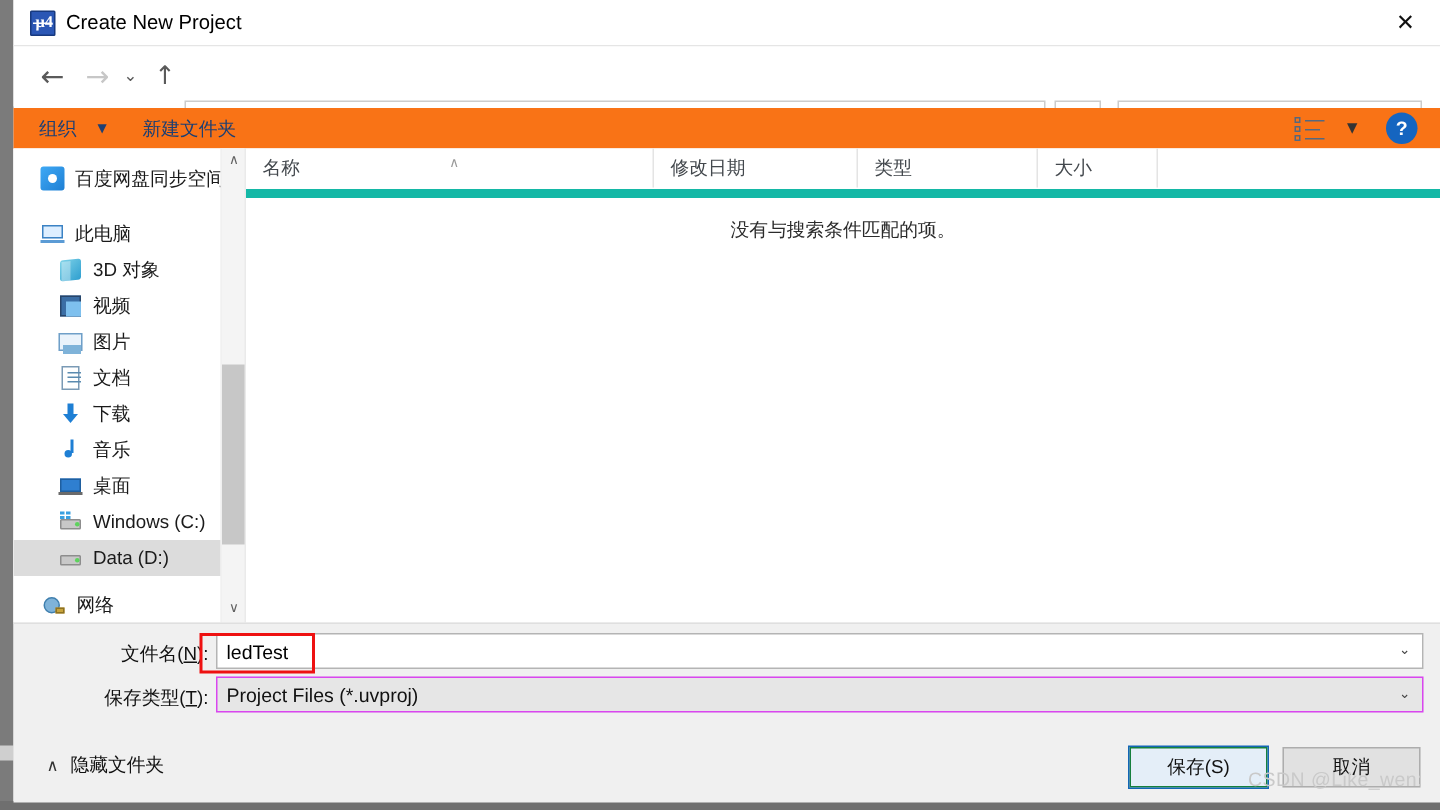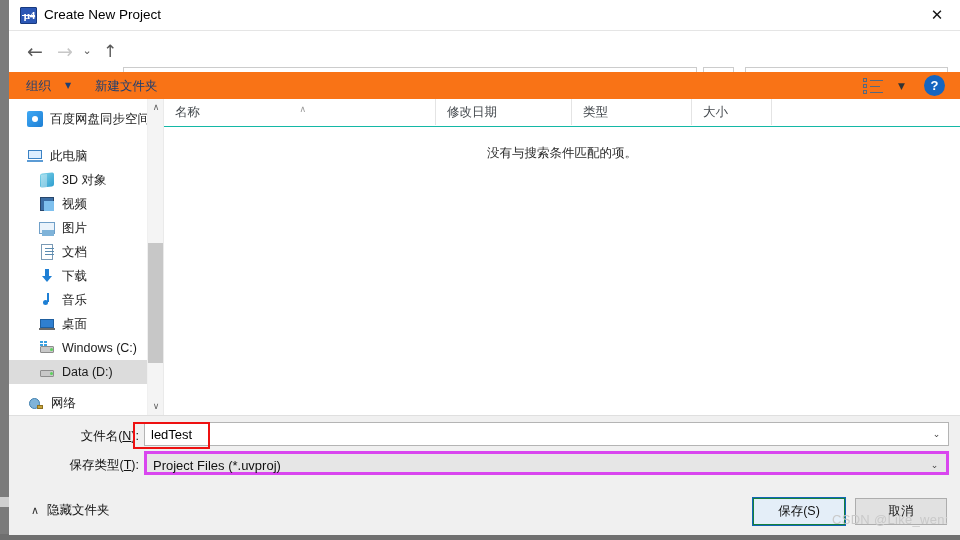--- a/index.html
+++ b/index.html
@@ -161,21 +161,21 @@
     position:absolute;left:0;width:16px;height:17px;line-height:17px;text-align:center;
     font-size:9px;color:#606060;font-family:"DejaVu Sans",sans-serif;
   }
   .nav-scroll .up{top:0;}
   .nav-scroll .dn{bottom:0;}
   .nav-scroll .thumb{position:absolute;left:0;top:144px;width:16px;height:120px;background:#c7c7c7;}
   .pane-split{position:absolute;left:154px;top:0;width:1px;height:316px;background:#eaeaea;}
 
   
   .list-pane{position:absolute;left:155px;top:0;width:796px;height:316px;background:#fff;}
-  .col-head{position:absolute;left:0;top:0;width:796px;height:27px;border-bottom:1px solid #14b8a6;}
+  .col-head{position:absolute;left:0;top:0;width:796px;height:27px;border-bottom:6px solid #14b8a6;}
   .col{
     position:absolute;top:0;height:26px;line-height:26px;
     font-size:12.5px;color:#43484d;padding-left:11px;box-sizing:border-box;
     border-right:1px solid #e4e4e4;
   }
   .col .sort{
     position:absolute;left:50%;top:-3px;font-size:9px;color:#9a9a9a;font-family:"DejaVu Sans",sans-serif;
   }
   .empty-msg{
     position:absolute;left:0;top:46px;width:796px;text-align:center;
@@ -195,21 +195,21 @@
   }
   .name-val{
     position:absolute;left:6px;top:3px;height:17px;line-height:17px;font-size:13px;color:#000;
   }
   .combo-caret{
     position:absolute;right:4px;top:4px;width:15px;height:15px;line-height:15px;text-align:center;
     font-size:9px;color:#444;font-family:"DejaVu Sans",sans-serif;
   }
   .type-combo{
     position:absolute;left:135px;top:35px;width:805px;height:24px;
-    background:#e6e6e6;border:3px solid #d946ef;box-sizing:border-box;
+    background:#e6e6e6;border:1px solid #d946ef;box-sizing:border-box;
   }
   .type-val{
     position:absolute;left:6px;top:3px;height:17px;line-height:17px;font-size:13px;color:#111;
   }
 
   .hide-folders{position:absolute;left:22px;top:86px;display:flex;align-items:center;}
   .hf-caret{font-size:11px;color:#333;margin-right:8px;font-family:"DejaVu Sans",sans-serif;}
   .hf-lbl{font-size:12.5px;color:#111;}
 
   .btn{

